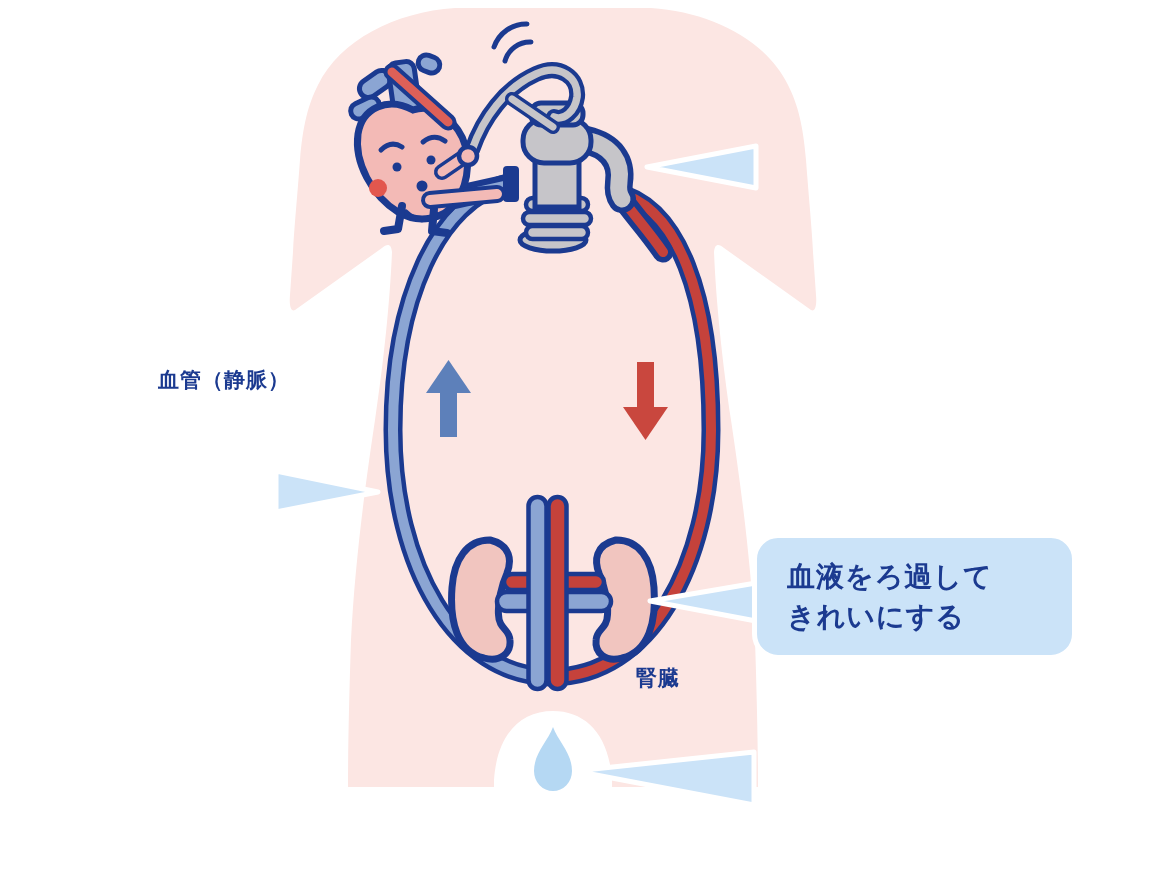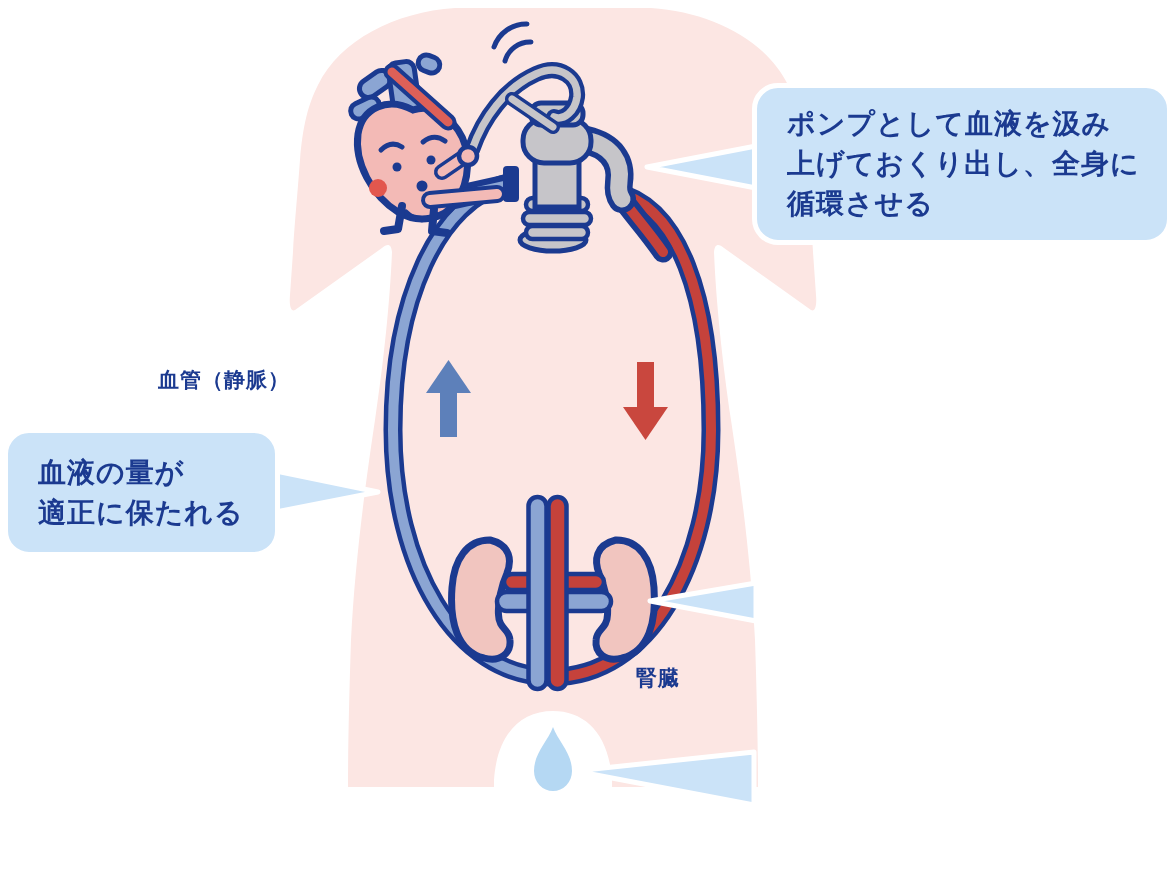--- a/index.html
+++ b/index.html
@@ -158,23 +158,18 @@
       <polygon points="756,146 647,167 756,188"></polygon>
       <polygon points="276,471 378,492 276,512"></polygon>
       <polygon points="756,583 650,601 756,621"></polygon>
       <polygon points="754,752 575,771 754,805"></polygon>
     </g>
   </svg>
 
   <div class="dlabel" style="left:158px;top:366px;">血管（静脈）</div>
   <div class="dlabel" style="left:636px;top:664px;">腎臓</div>
 
-  <div class="bubble" style="left:752px;top:83px;width:420px;height:162px;">
-    <span>ポンプとして血液を汲み
-上げておくり出し、全身に
-循環させる</span>
-  </div>
-  <div class="bubble" style="left:3px;top:428px;width:277px;height:129px;">
-    <span>血液の量が
-適正に保たれる</span>
+  <div class="bubble" style="left:752px;top:533px;width:325px;height:127px;">
+    <span>血液をろ過して
+きれいにする</span>
   </div>
 
 </div>
 
 </body></html>

